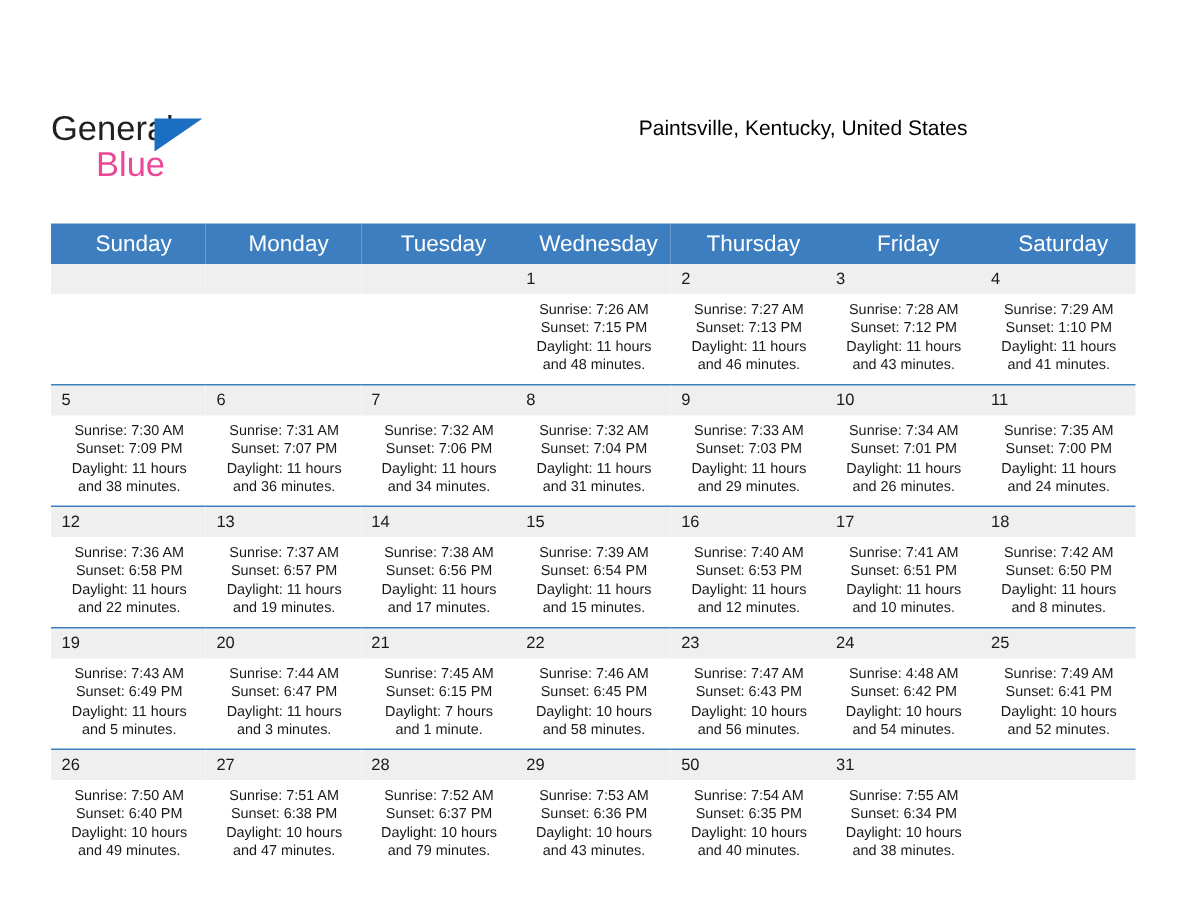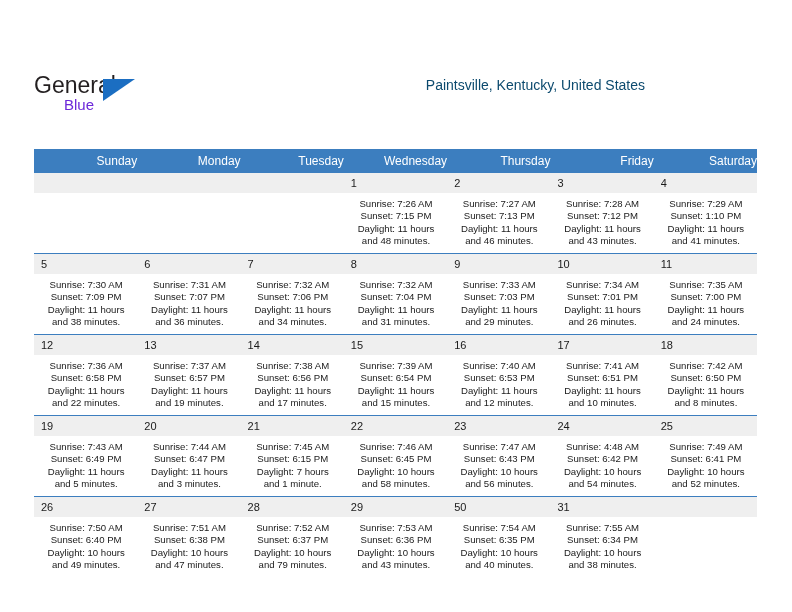--- a/index.html
+++ b/index.html
@@ -52,59 +52,59 @@
     top: 9px;
     width: 0;
     height: 0;
     border-left: 32px solid #1b6ec2;
     border-bottom: 22px solid transparent;
   }
   .brand-blue {
     position: absolute;
     left: 30px;
     top: 26px;
-    font-size: 15px;
-    color: #6d28d9;
+    font-size: 23px;
+    color: #ec4899;
     font-family: "Liberation Sans", sans-serif;
   }
   .title-wrap {
     position: absolute;
     right: 0;
     top: 0;
     text-align: right;
   }
   .cal-title {
     font-size: 26px;
     color: #111111;
     line-height: 32px;
     white-space: nowrap;
   }
   .cal-subtitle {
     font-size: 14px;
-    color: #0c4a6e;
+    color: #000000;
     line-height: 20px;
     margin-top: 5px;
     white-space: nowrap;
   }
 
   
   .calendar {
     position: absolute;
     left: 34px;
     top: 105px;
     width: 723px;
     border-collapse: collapse;
     table-layout: fixed;
   }
   .calendar th {
     background: #3c7ebf;
     color: #ffffff;
     font-weight: normal;
-    font-size: 12px;
-    text-align: right;
+    font-size: 15px;
+    text-align: center;
     padding: 5px 0 5px 7px;
     height: 9px;
     border: none;
   }
   .calendar td {
     vertical-align: top;
     padding: 0;
     border: none;
     border-top: 1.5px solid #3c7ebf;
     height: 80px;

